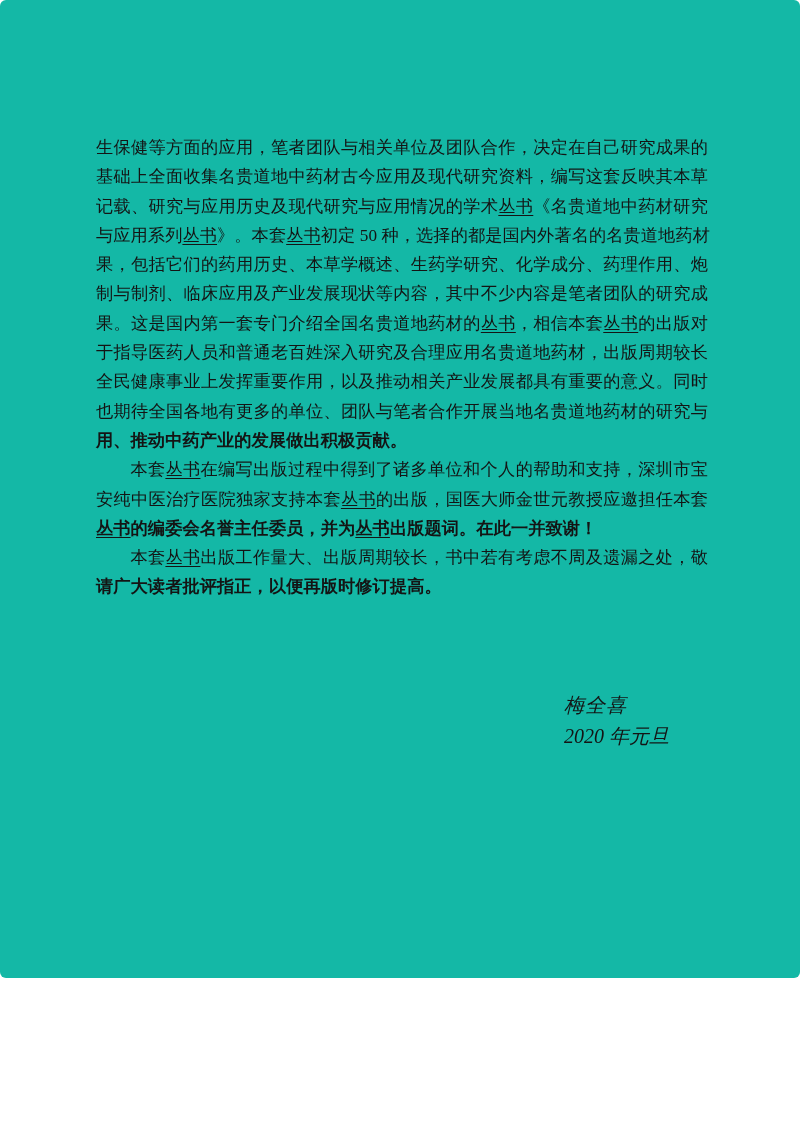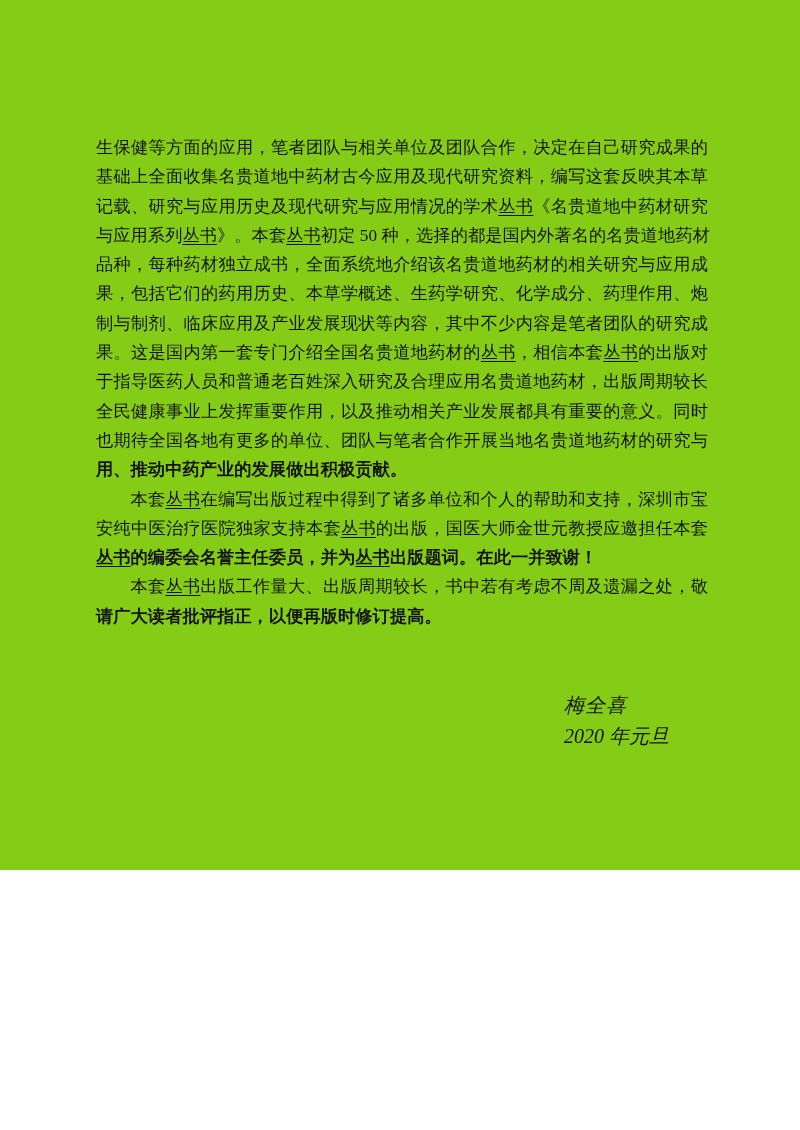--- a/index.html
+++ b/index.html
@@ -3,25 +3,26 @@
 <meta charset="utf-8">
 <style>
   html, body {
     margin: 0;
     padding: 0;
     background: #ffffff;
   }
   .page {
     position: relative;
     width: 800px;
-    height: 870px;
-    background: #84cc16;
+    height: 978px;
+    background: #14b8a6;
     overflow: hidden;
     font-family: "Liberation Serif", "DejaVu Serif", serif;
     color: #141414;
+    border-radius: 6px;
   }
   .text-block {
     position: absolute;
     left: 96px;
     top: 133px;
     width: 612px;
     font-size: 17.2px;
     line-height: 29.3px;
     letter-spacing: 0.1px;
     text-align: justify;
@@ -58,21 +59,20 @@
 </style>
 </head>
 <body>
 
 <div class="page">
   <div class="text-block">
       <div class="text-line">生保健等方面的应用，笔者团队与相关单位及团队合作，决定在自己研究成果的</div>
       <div class="text-line">基础上全面收集名贵道地中药材古今应用及现代研究资料，编写这套反映其本草</div>
       <div class="text-line">记载、研究与应用历史及现代研究与应用情况的学术<span class="series-mark">丛书</span>《名贵道地中药材研究</div>
       <div class="text-line">与应用系列<span class="series-mark">丛书</span>》。本套<span class="series-mark">丛书</span>初定 50 种，选择的都是国内外著名的名贵道地药材</div>
-      <div class="text-line">品种，每种药材独立成书，全面系统地介绍该名贵道地药材的相关研究与应用成</div>
       <div class="text-line">果，包括它们的药用历史、本草学概述、生药学研究、化学成分、药理作用、炮</div>
       <div class="text-line">制与制剂、临床应用及产业发展现状等内容，其中不少内容是笔者团队的研究成</div>
       <div class="text-line">果。这是国内第一套专门介绍全国名贵道地药材的<span class="series-mark">丛书</span>，相信本套<span class="series-mark">丛书</span>的出版对</div>
       <div class="text-line">于指导医药人员和普通老百姓深入研究及合理应用名贵道地药材，出版周期较长</div>
       <div class="text-line">全民健康事业上发挥重要作用，以及推动相关产业发展都具有重要的意义。同时</div>
       <div class="text-line">也期待全国各地有更多的单位、团队与笔者合作开展当地名贵道地药材的研究与</div>
       <div class="text-line para-end">用、推动中药产业的发展做出积极贡献。</div>
       <div class="text-line indent">本套<span class="series-mark">丛书</span>在编写出版过程中得到了诸多单位和个人的帮助和支持，深圳市宝</div>
       <div class="text-line">安纯中医治疗医院独家支持本套<span class="series-mark">丛书</span>的出版，国医大师金世元教授应邀担任本套</div>
       <div class="text-line para-end"><span class="series-mark">丛书</span>的编委会名誉主任委员，并为<span class="series-mark">丛书</span>出版题词。在此一并致谢！</div>

